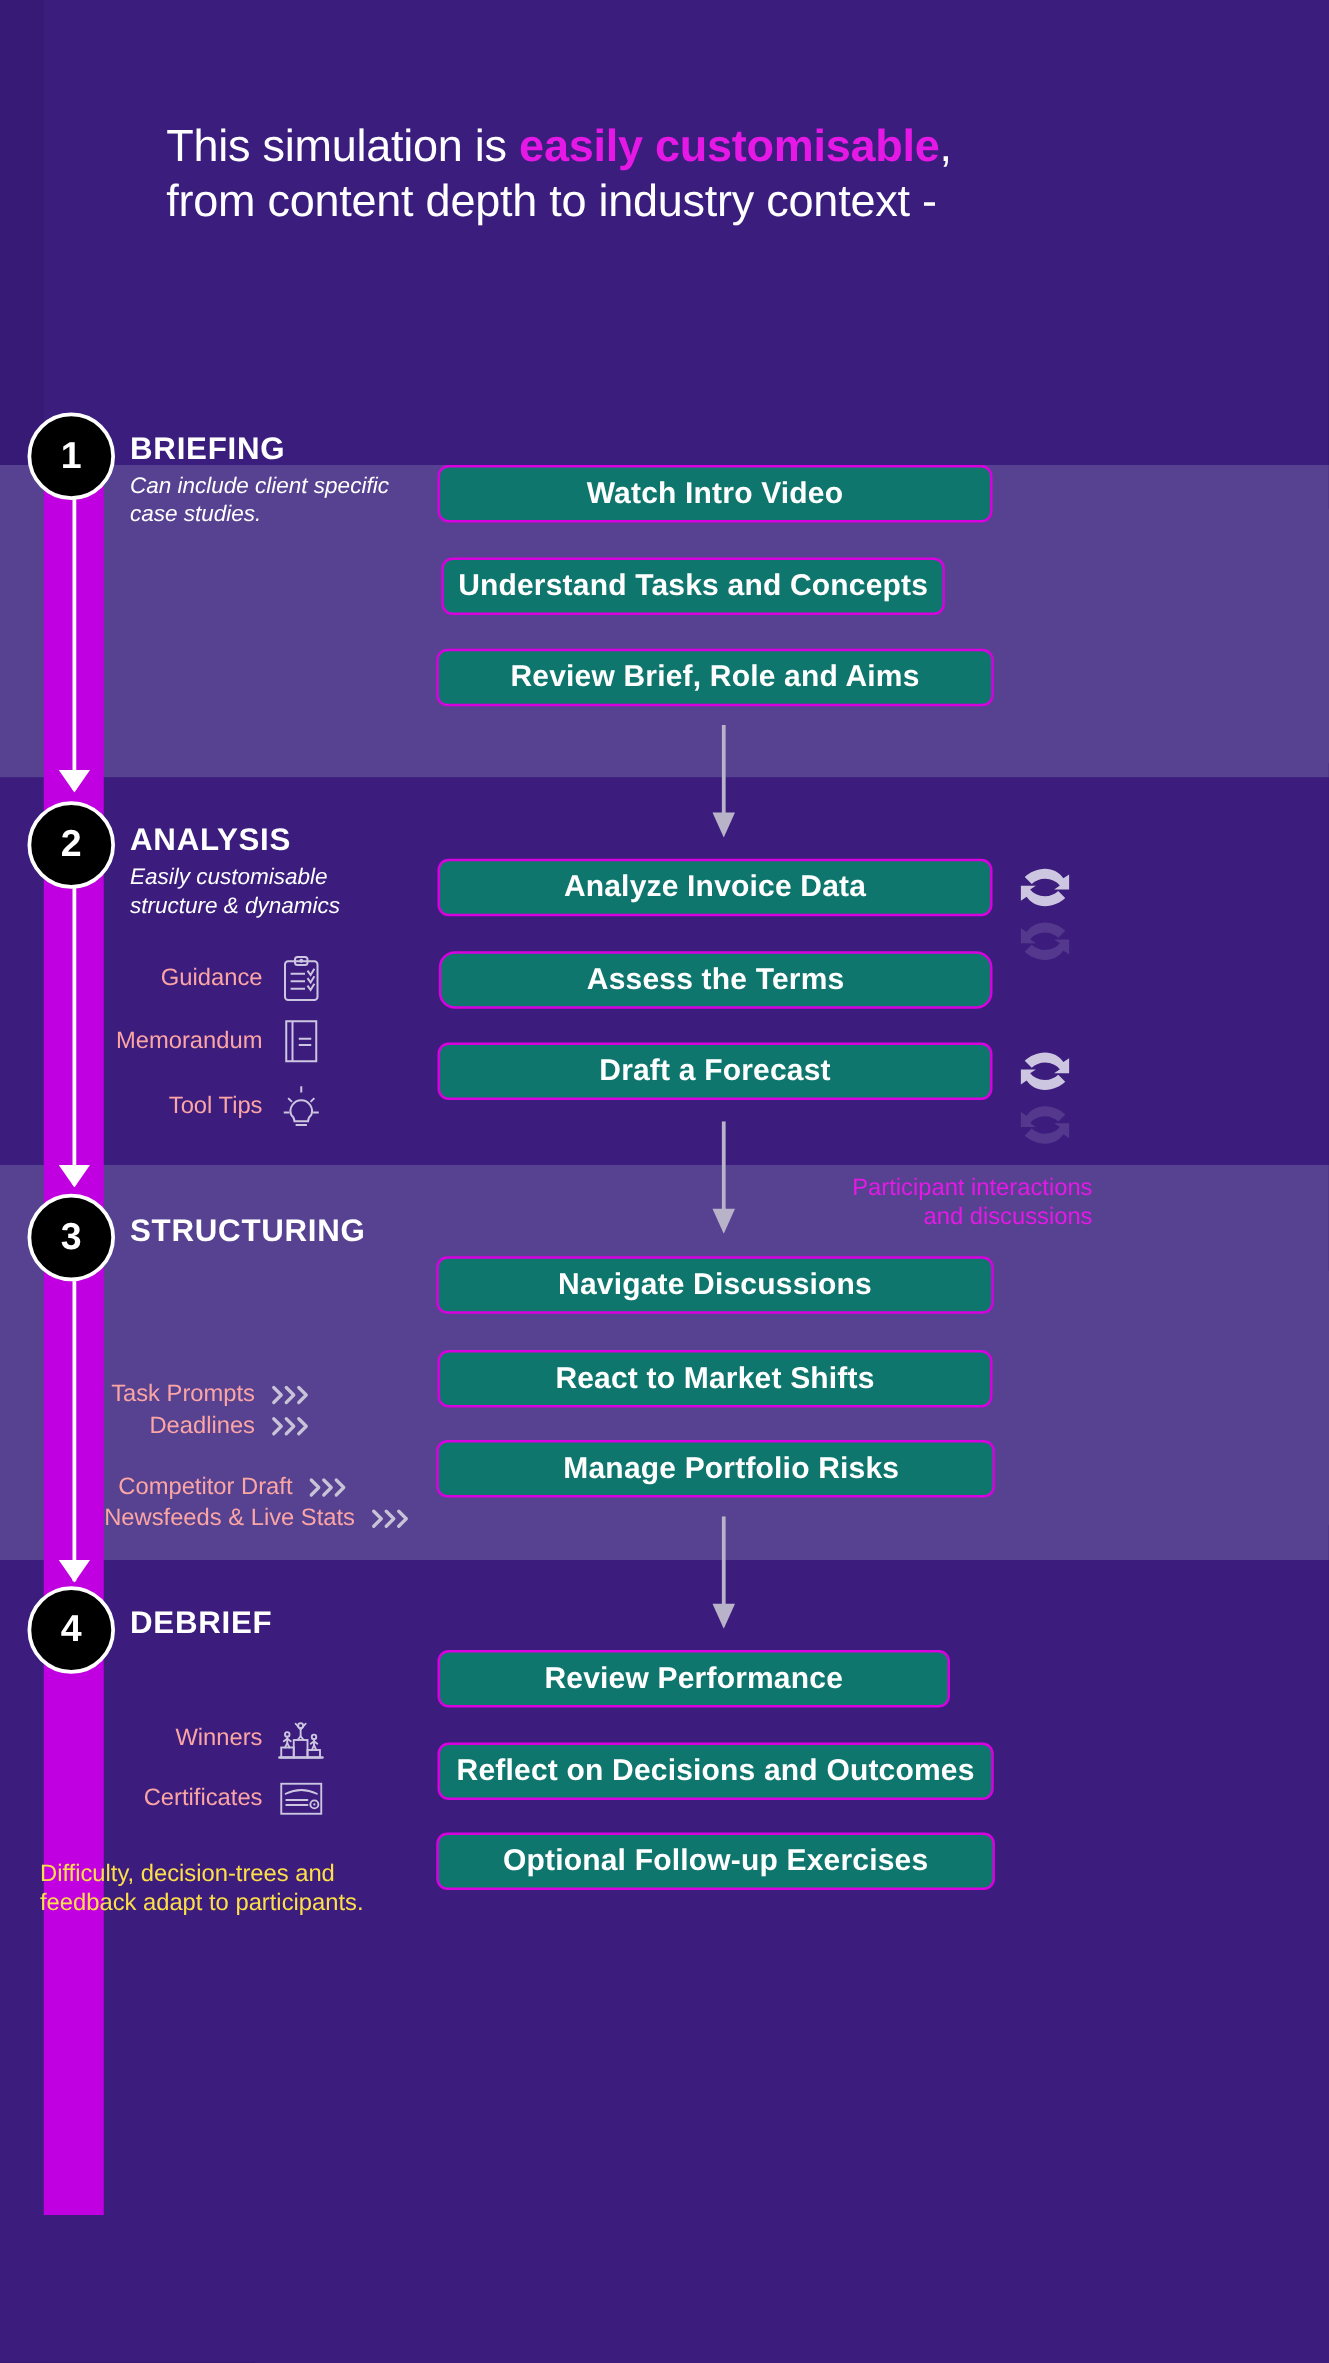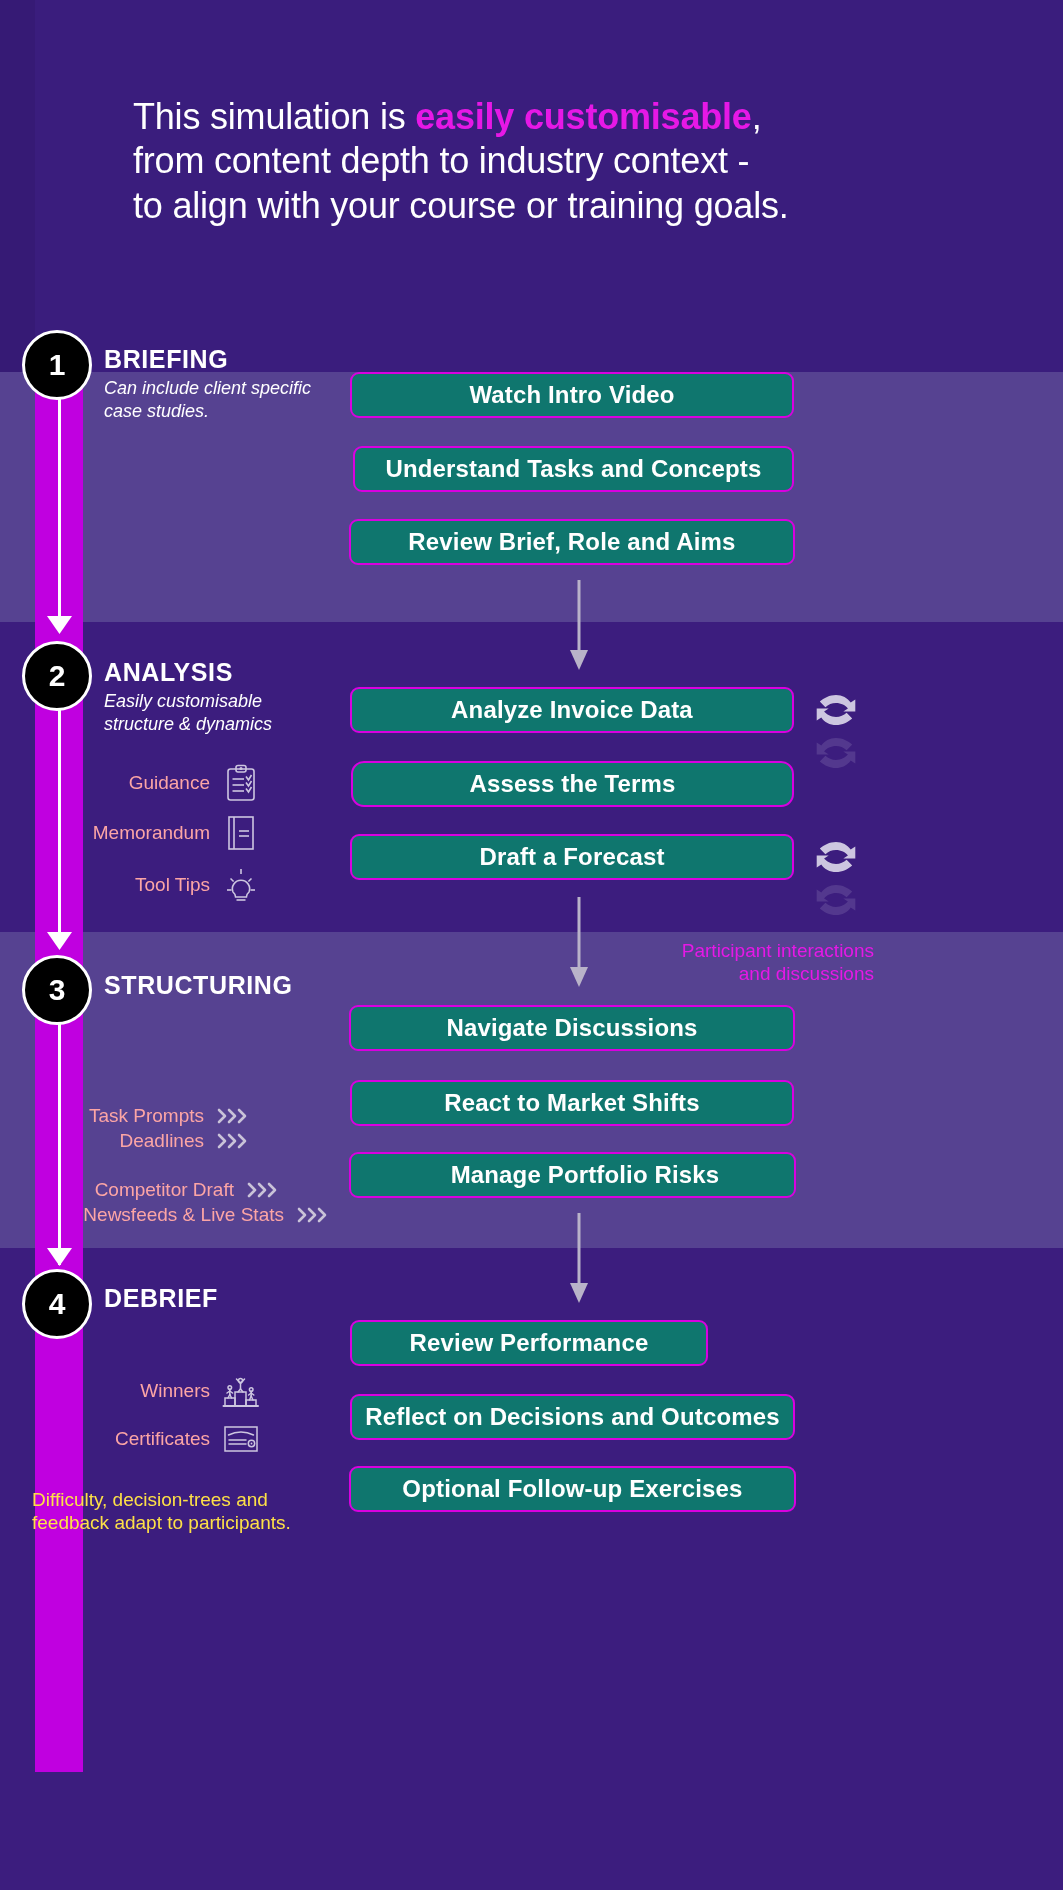--- a/index.html
+++ b/index.html
@@ -213,21 +213,20 @@
 </head>
 <body>
 
 <div class="page">
 
   <div class="header">
     <div class="header-band"></div>
     <div class="headline">
       <span>This simulation is </span><span class="hl">easily customisable</span><span>,</span><br>
       <span>from content depth to industry context -</span><br>
-      <span>to align with your course or training goals.</span>
     </div>
   </div>
 
   <div class="band light" style="top:372px;height:250px;">
     <div class="band-inset"></div>
   </div>
   <div class="band dark" style="top:622px;height:310px;">
     <div class="band-inset"></div>
   </div>
   <div class="band light" style="top:932px;height:316px;">
@@ -262,21 +261,21 @@
   <div class="step-circle" style="top:330px;">
     <span>1</span>
   </div>
   <div class="step-head" style="left:104px;top:346px;width:215px;">
     <div class="step-title">BRIEFING</div>
     <div class="step-sub">Can include client specific case studies.</div>
   </div>
   <div class="btn" style="left:350px;top:372px;width:444px;">
     <span>Watch Intro Video</span>
   </div>
-  <div class="btn" style="left:353px;top:446px;width:441px;justify-content:center;">
+  <div class="btn" style="left:353px;top:446px;width:403px;justify-content:center;">
     <span>Understand Tasks and Concepts</span>
   </div>
   <div class="btn" style="left:349px;top:519px;width:446px;">
     <span>Review Brief, Role and Aims</span>
   </div>
 
   <div class="connector" style="left:567px;top:580px;height:90px;">
     <svg width="24" height="90" viewBox="0 0 24 90">
       <line x1="12" y1="0" x2="12" y2="72" stroke="#b9b3c9" stroke-width="3"></line>
       <polygon points="12,90 3,70 21,70" fill="#b9b3c9"></polygon>
@@ -496,21 +495,21 @@
         <rect x="3" y="3" width="32" height="24"></rect>
         <path d="M6.5 11 Q19 5 31.5 11"></path>
         <line x1="7" y1="16" x2="24" y2="16"></line>
         <line x1="7" y1="20" x2="24" y2="20"></line>
         <circle cx="29.5" cy="19.5" r="3.2"></circle>
         <circle cx="29.5" cy="19.5" r="0.9" fill="#cdc6e0" stroke="none"></circle>
       </svg>
     </span>
   </div>
 
-  <div class="btn" style="left:350px;top:1320px;width:358px;align-items:center;">
+  <div class="btn" style="left:350px;top:1320px;width:410px;align-items:center;">
     <span>Review Performance</span>
   </div>
   <div class="btn" style="left:350px;top:1394px;width:445px;">
     <span>Reflect on Decisions and Outcomes</span>
   </div>
   <div class="btn" style="left:349px;top:1466px;width:447px;">
     <span>Optional Follow-up Exercises</span>
   </div>
 
   <div class="note-bottom" style="left:32px;top:1489px;width:300px;">Difficulty, decision-trees and feedback adapt to participants.</div>

